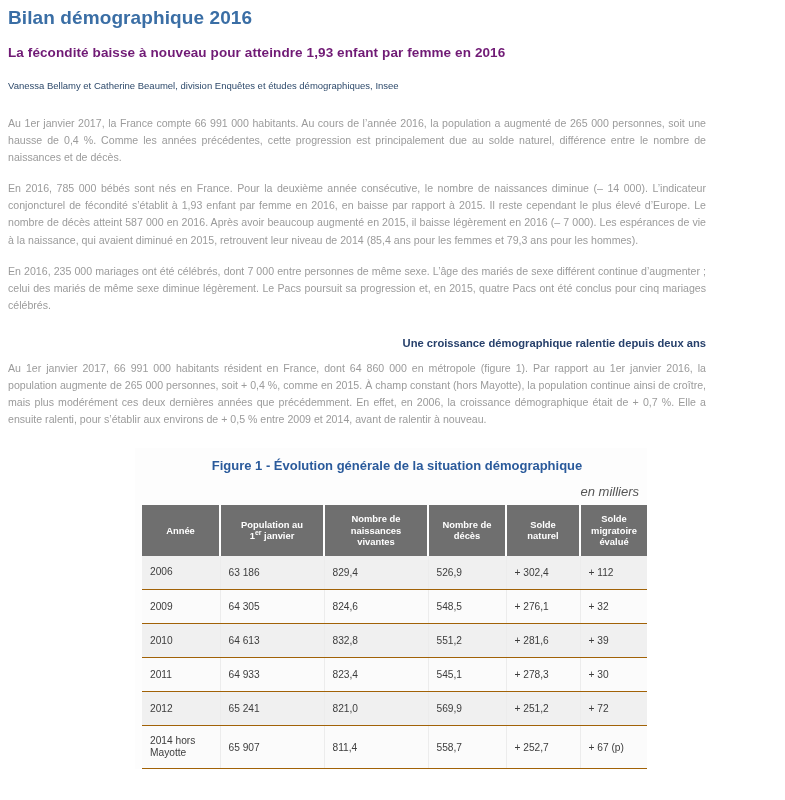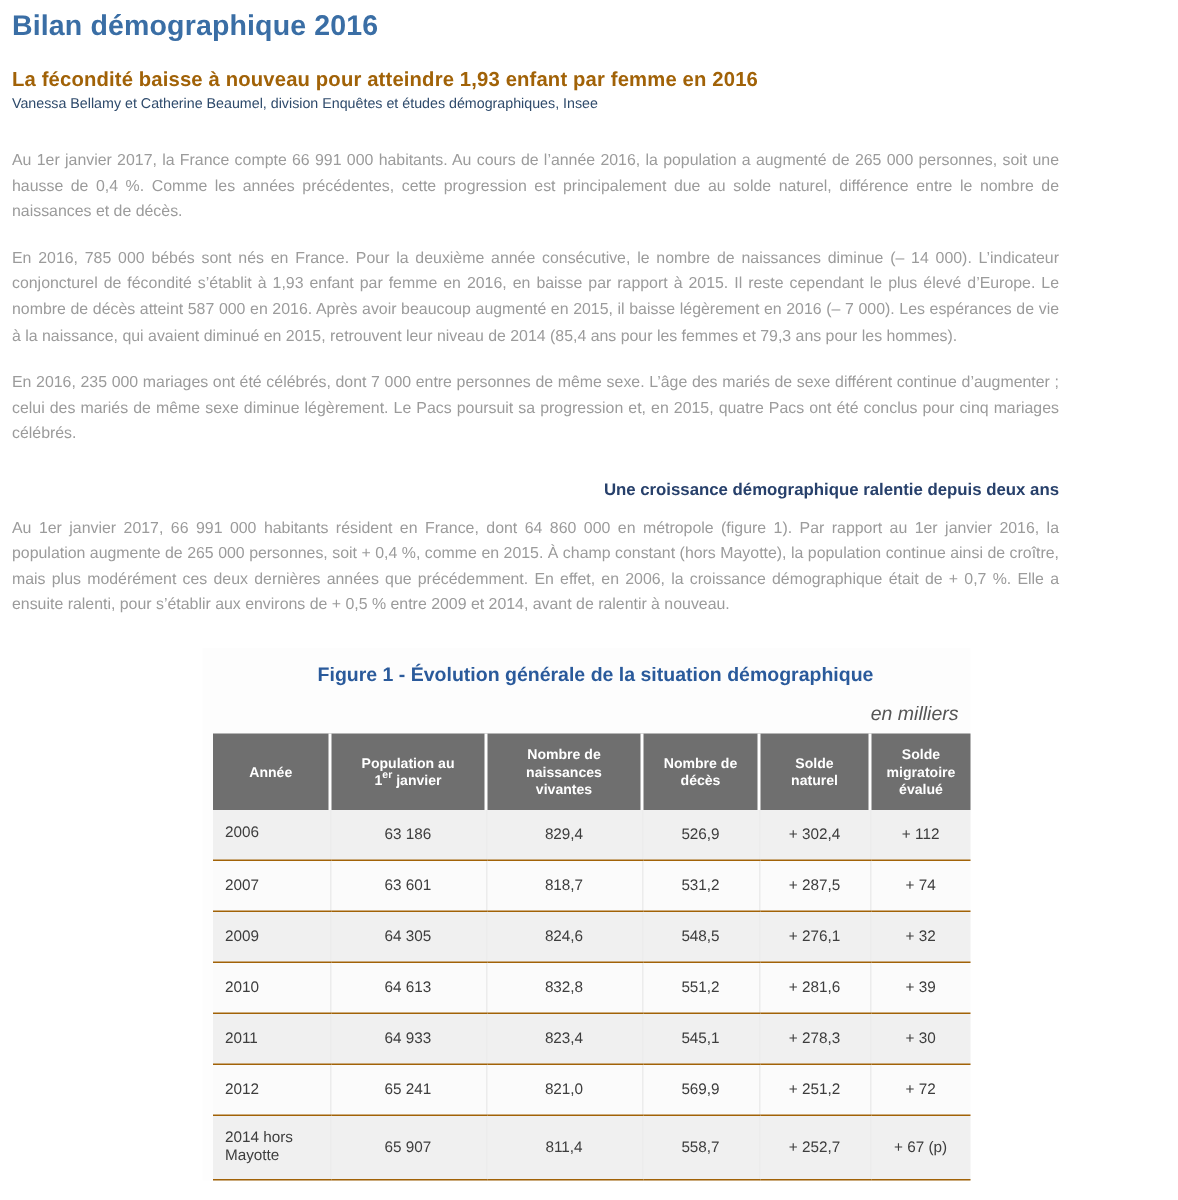--- a/index.html
+++ b/index.html
@@ -29,25 +29,25 @@
   }
   .doc-title {
     color: #3a6ea5;
     font-size: 19px;
     font-weight: bold;
     line-height: 1.25;
     margin: 0 0 14px 0;
     letter-spacing: 0.1px;
   }
   .doc-subtitle {
-    color: #a16207;
+    color: #701a75;
     font-size: 13.5px;
     font-weight: bold;
     line-height: 1.3;
-    margin: 0 0 3px 0;
+    margin: 0 0 19px 0;
     letter-spacing: 0.1px;
   }
   .doc-byline {
     color: #2e4a6b;
     font-size: 9.5px;
     font-weight: normal;
     line-height: 1.3;
     margin: 0 0 0 0;
   }
 
@@ -147,21 +147,21 @@
     background: #f0f0f0;
   }
   table.demo-table tbody tr:nth-child(even) td {
     background: #fbfbfb;
   }
   table.demo-table td.c-year {
     text-align: left;
     line-height: 1.18;
   }
   table.demo-table td.c-num {
-    text-align: center;
+    text-align: left;
   }
 
   
   .col-year  { width: 78px; }
   .col-pop   { width: 104px; }
   .col-birth { width: 104px; }
   .col-death { width: 78px; }
   .col-nat   { width: 74px; }
   .col-mig   { width: 67px; }
 </style>
@@ -212,28 +212,20 @@
       <tbody>
           <tr>
             <td class="c-year">2006</td>
             <td class="c-num">63 186</td>
             <td class="c-num">829,4</td>
             <td class="c-num">526,9</td>
             <td class="c-num">+ 302,4</td>
             <td class="c-num">+ 112</td>
           </tr>
           <tr>
-            <td class="c-year">2007</td>
-            <td class="c-num">63 601</td>
-            <td class="c-num">818,7</td>
-            <td class="c-num">531,2</td>
-            <td class="c-num">+ 287,5</td>
-            <td class="c-num">+ 74</td>
-          </tr>
-          <tr>
             <td class="c-year">2009</td>
             <td class="c-num">64 305</td>
             <td class="c-num">824,6</td>
             <td class="c-num">548,5</td>
             <td class="c-num">+ 276,1</td>
             <td class="c-num">+ 32</td>
           </tr>
           <tr>
             <td class="c-year">2010</td>
             <td class="c-num">64 613</td>

